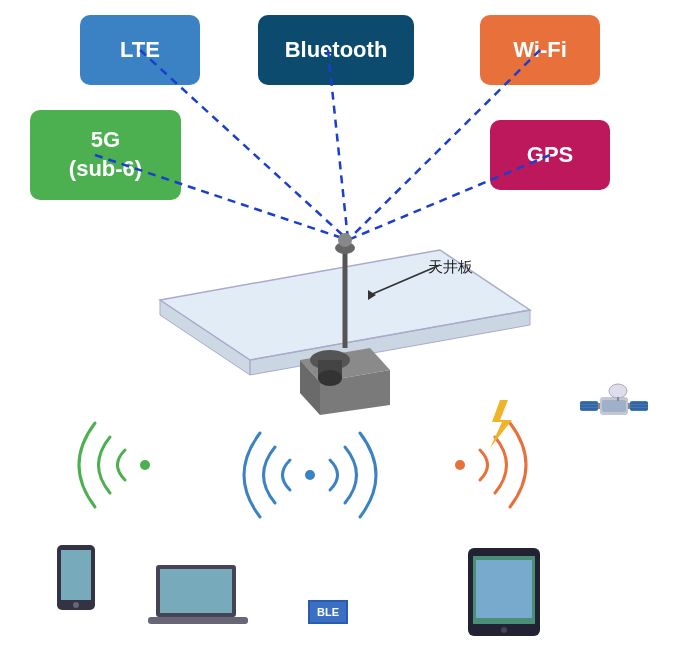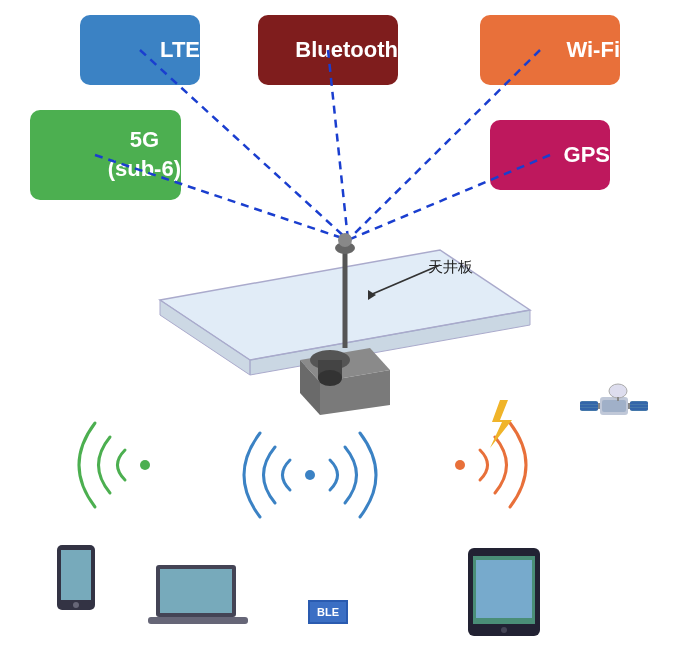--- a/index.html
+++ b/index.html
@@ -19,40 +19,40 @@
 
     
     .label-box {
       position: absolute;
       border-radius: 10px;
       color: white;
       font-size: 22px;
       font-weight: bold;
       display: flex;
       align-items: center;
-      justify-content: flex-end;
+      justify-content: center;
       text-align: center;
     }
     .lte-box {
       background: #3b82c4;
       width: 120px;
       height: 70px;
       top: 15px;
       left: 80px;
     }
     .bt-box {
-      background: #7f1d1d;
-      width: 140px;
+      background: #0c4a6e;
+      width: 156px;
       height: 70px;
       top: 15px;
       left: 258px;
     }
     .wifi-box {
       background: #e8703a;
-      width: 140px;
+      width: 120px;
       height: 70px;
       top: 15px;
       left: 480px;
     }
     .g5-box {
       background: #4caf50;
       width: 151px;
       height: 90px;
       top: 110px;
       left: 30px;

